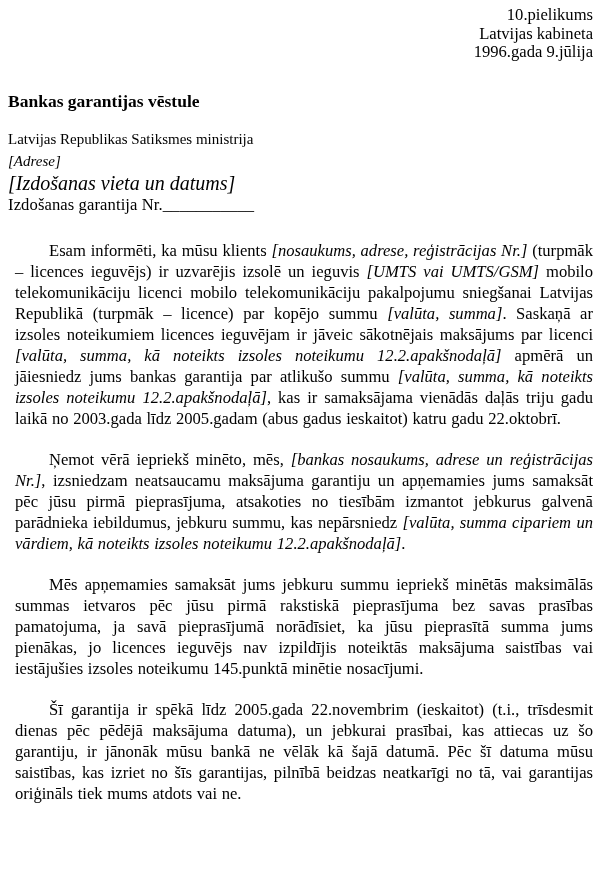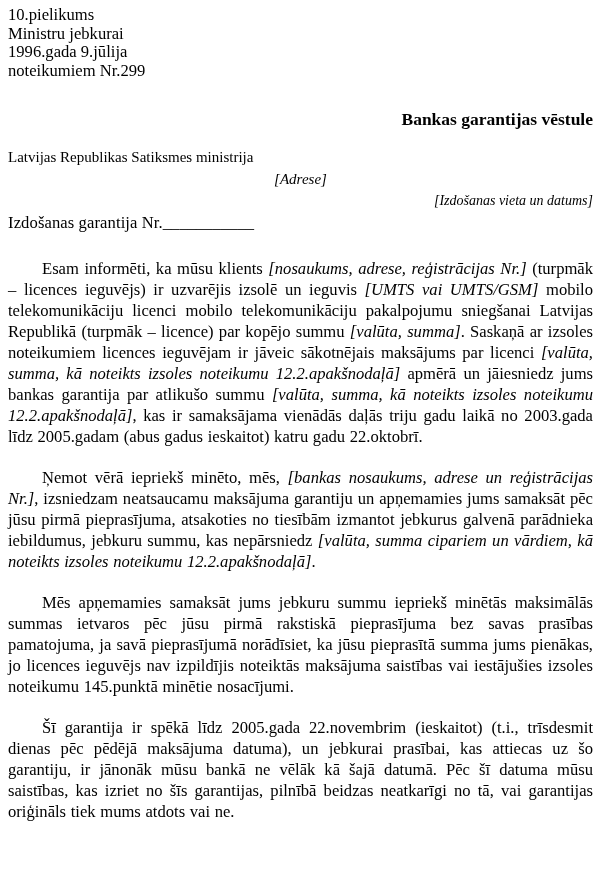--- a/index.html
+++ b/index.html
@@ -11,73 +11,72 @@
     color: #000000;
     -webkit-font-smoothing: antialiased;
   }
   .page {
     width: 600px;
     min-height: 869px;
     padding: 6px 7px 10px 8px;
     background: #ffffff;
   }
   .annex-block {
-    text-align: left;
+    text-align: right;
     font-size: 16.6px;
     line-height: 18.5px;
   }
   .doc-title {
     margin-top: 28px;
-    text-align: right;
+    text-align: left;
     font-size: 17.5px;
     font-weight: bold;
     line-height: 22px;
   }
   .recipient-block {
     margin-top: 16px;
     font-size: 15px;
     line-height: 22px;
   }
-  .italic { font-style: italic; text-align: center; }
+  .italic { font-style: italic; }
   .issue-line {
-    text-align: right;
-    font-size: 14px;
+    text-align: left;
+    font-size: 20px;
     line-height: 22px;
     font-style: italic;
   }
   .guarantee-line {
     font-size: 16.6px;
     line-height: 22px;
     letter-spacing: 0.1px;
   }
   .guarantee-blank {
     letter-spacing: 0;
     text-align: center;
   }
-  .body-text { font-size: 16.6px; }
+  .body-text { font-size: 16.6px; margin-left: 7px; }
   .para {
     margin-top: 20px;
     text-align: justify;
     text-indent: 34px;
     line-height: 21px;
     word-spacing: 0.5px;
   }
   .para:first-child { margin-top: 24px; }
   .para em { font-style: italic; }
 </style>
 </head>
 <body>
 
 <div class="page">
 
   <div class="annex-block">
     <div>10.pielikums</div>
-    <div>Ministru jebkurai</div>
+    <div>Latvijas kabineta</div>
     <div>1996.gada 9.jūlija</div>
-    <div>noteikumiem Nr.299</div>
   </div>
 
   <div class="doc-title">Bankas garantijas vēstule</div>
 
   <div class="recipient-block">
     <div>Latvijas Republikas Satiksmes ministrija</div>
     <div class="italic">[Adrese]</div>
   </div>
 
   <div class="issue-line italic">[Izdošanas vieta un datums]</div>

